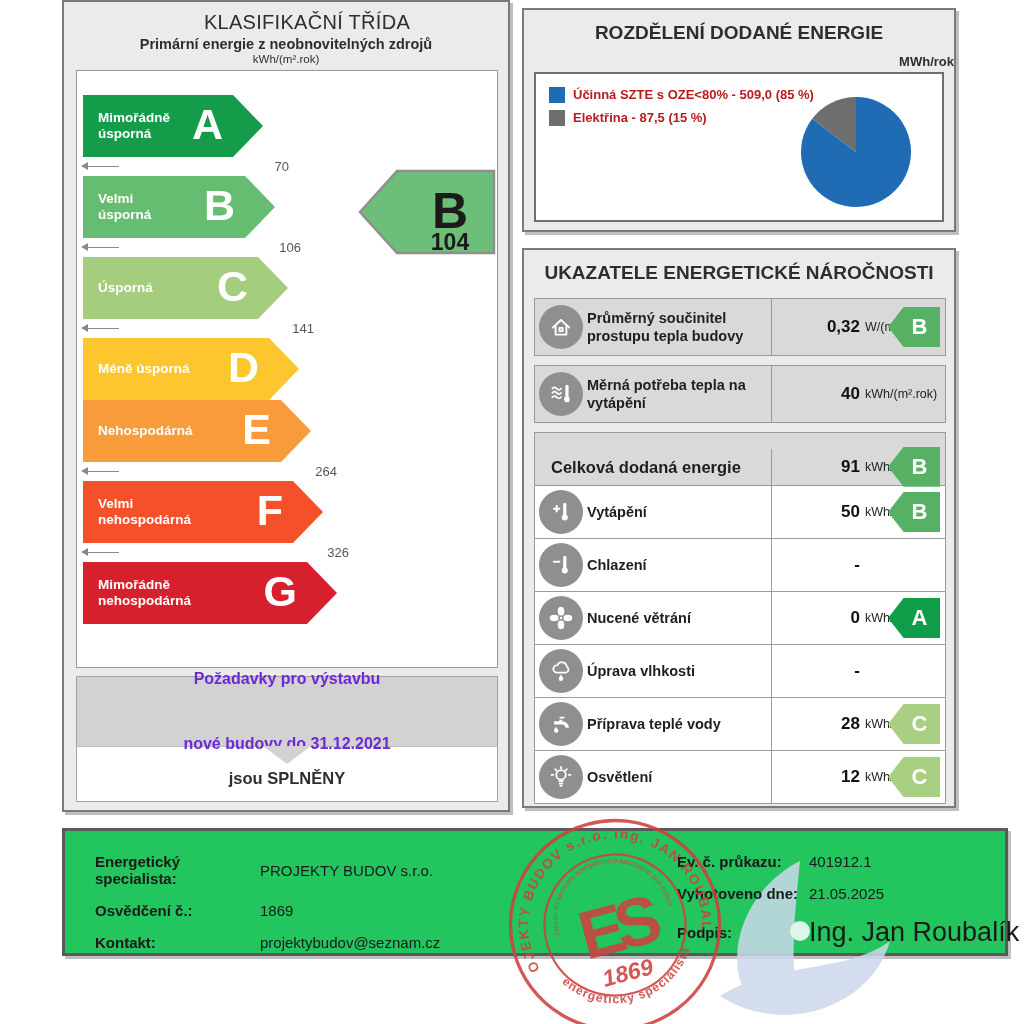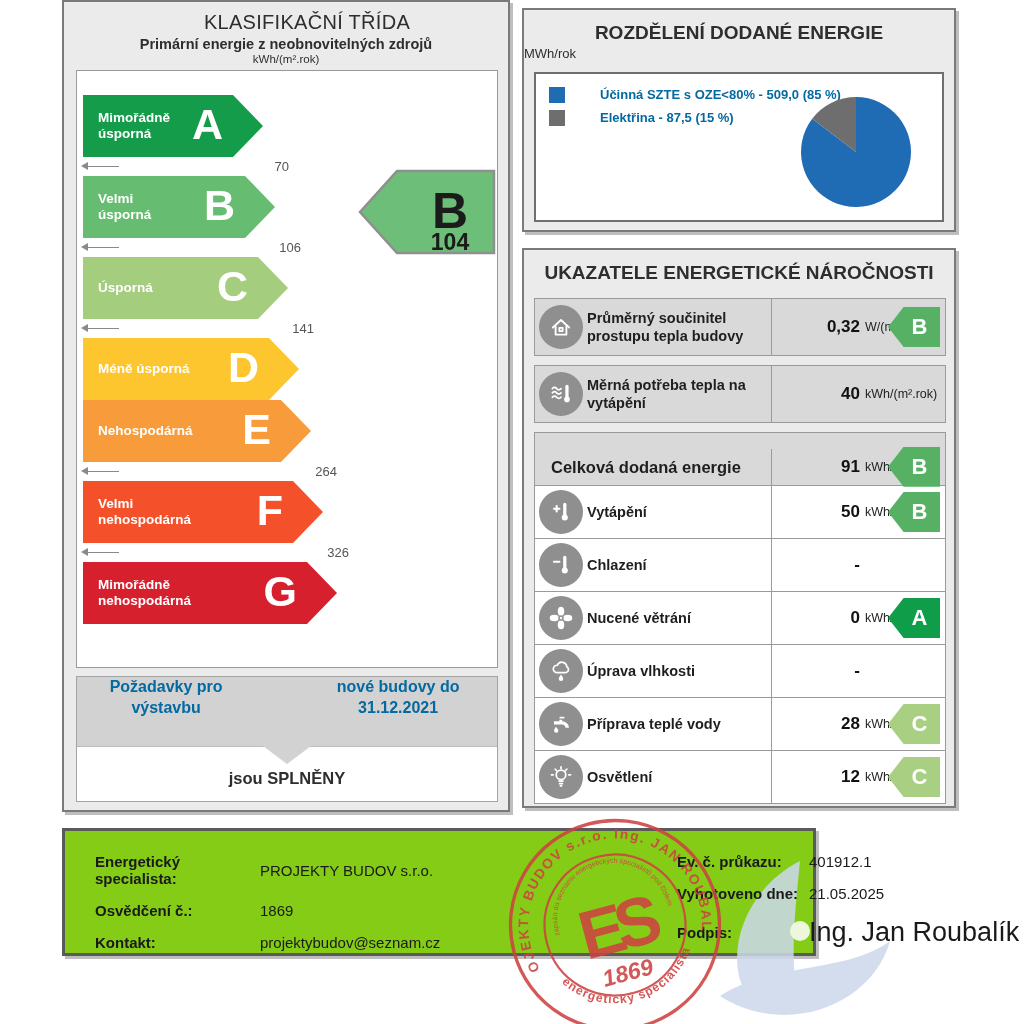--- a/index.html
+++ b/index.html
@@ -26,36 +26,36 @@
   .tline { width:36px; height:1.5px; background:#8a8a8a; position:relative; }
   .tline::before { content:''; position:absolute; left:-2px; top:-3.5px;
                    border-right:7px solid #8a8a8a; border-top:4px solid transparent; border-bottom:4px solid transparent; }
   .tnum { font-size:13px; color:#555; }
 
   #current-arrow { position:absolute; left:293px; top:166px; }
 
   #req-box { position:absolute; left:12px; top:674px; width:422px; height:126px;
              border:1px solid #a3a3a3; background:#fff; }
   #req-gray { position:relative; height:70px; background:#d2d2d2; border-bottom:1px solid #bcbcbc;
-              display:flex; justify-content:center; text-align:center;
-              font-weight:bold; font-size:16px; color:#0369a1; line-height:1.3;gap:44px; }
+              display:flex; flex-direction:column; justify-content:center; text-align:center;
+              font-weight:bold; font-size:16px; color:#6d28d9; line-height:1.3;gap:44px; }
   #req-gray::after { content:''; position:absolute; left:50%; bottom:-18px; transform:translateX(-50%);
                      border-top:18px solid #d2d2d2; border-left:24px solid transparent; border-right:24px solid transparent; }
   #req-result { height:54px; display:flex; align-items:center; justify-content:center;
                 font-weight:bold; font-size:16.5px; color:#2e2e2e; padding-top:8px; }
 
   
   #split-panel { left:522px; top:8px; width:434px; height:224px; }
   .rp-title { text-align:center; font-weight:bold; font-size:19px; color:#2e2e2e; margin-top:12px; }
-  .rp-unit  { text-align:left; font-size:13px; color:#2e2e2e; margin-top:2px; }
+  .rp-unit  { text-align:right; font-size:13px; color:#2e2e2e; margin-top:10px;font-weight:bold; }
   #split-box { position:absolute; left:10px; top:62px; width:410px; height:150px; background:#fff; border:2px solid #6f6f6f; }
   #legend { position:absolute; left:13px; top:13px; }
   .leg-row { display:flex; align-items:flex-start; gap:8px; margin-bottom:7px; }
   .leg-swatch { width:16px; height:16px; flex:0 0 16px; margin-top:0; }
-  .leg-label { font-weight:bold; font-size:13px; color:#0369a1;margin-left:27px; }
+  .leg-label { font-weight:bold; font-size:13px; color:#b91c1c; }
   #pie-svg { position:absolute; left:260px; top:18px; }
 
   
   #ind-panel { left:522px; top:248px; width:434px; height:560px; }
   .ind-wrap { position:absolute; left:10px; top:48px; width:412px; }
   .ind-row { display:grid; grid-template-columns:52px 1fr 174px; align-items:center; min-height:52px; }
   .ind-row.standalone { border:1.5px solid #9a9a9a; background:#d9d9d9; height:58px; margin-bottom:9px; }
   #ind-table { border:1.5px solid #9a9a9a; margin-top:4px; }
   #ind-table .ind-row { background:#fff; height:53px; border-top:1px solid #9a9a9a; }
   #ind-table .ind-row:first-child { border-top:none; background:#d9d9d9; height:52px; }
@@ -65,21 +65,21 @@
   .label-cell { font-weight:bold; font-size:14.5px; color:#1e1e1e; line-height:1.25; padding-right:6px; }
   .label-cell.big { font-size:16.5px; padding-left:8px; }
   .value-cell { position:relative; display:flex; align-items:center; height:100%; border-left:1.5px solid #9a9a9a; padding-left:10px; }
   .val  { display:inline-block; width:78px; text-align:right; font-weight:bold; font-size:17px; color:#111; }
   .unit { font-size:12.5px; color:#222; margin-left:5px; }
   .badge { position:absolute; right:5px; top:50%; transform:translateY(-50%);
            width:52px; height:40px; clip-path:polygon(0 50%, 30% 0, 100% 0, 100% 100%, 30% 100%);
            color:#fff; font-weight:bold; font-size:22px; display:flex; align-items:center; justify-content:center; padding-left:11px; }
 
   
-  #footer { position:absolute; left:62px; top:828px; width:754px; height:128px; background:#84cc16;
+  #footer { position:absolute; left:62px; top:828px; width:946px; height:128px; background:#22c55e;
             border:3px solid #5a5a5a; box-shadow:3px 3px 0 rgba(110,110,110,.45); }
   .foot-grid { position:absolute; display:grid; row-gap:15px; z-index:2; }
   #foot-left  { left:30px; top:22px; grid-template-columns:165px auto; }
   #foot-right { left:612px; top:22px; grid-template-columns:132px auto; }
   .f-label { font-weight:bold; font-size:15px; color:#1a1a1a; align-self:center; }
   .f-value { font-size:15px; color:#1a1a1a; align-self:center; }
   .f-sign  { font-size:27px; color:#1a1a1a; white-space:nowrap; }
   #watermark { position:absolute; left:585px; top:25px; z-index:1; opacity:.85; }
   #stamp { position:absolute; left:505px; top:815px; z-index:6; opacity:.87; }
 </style>

